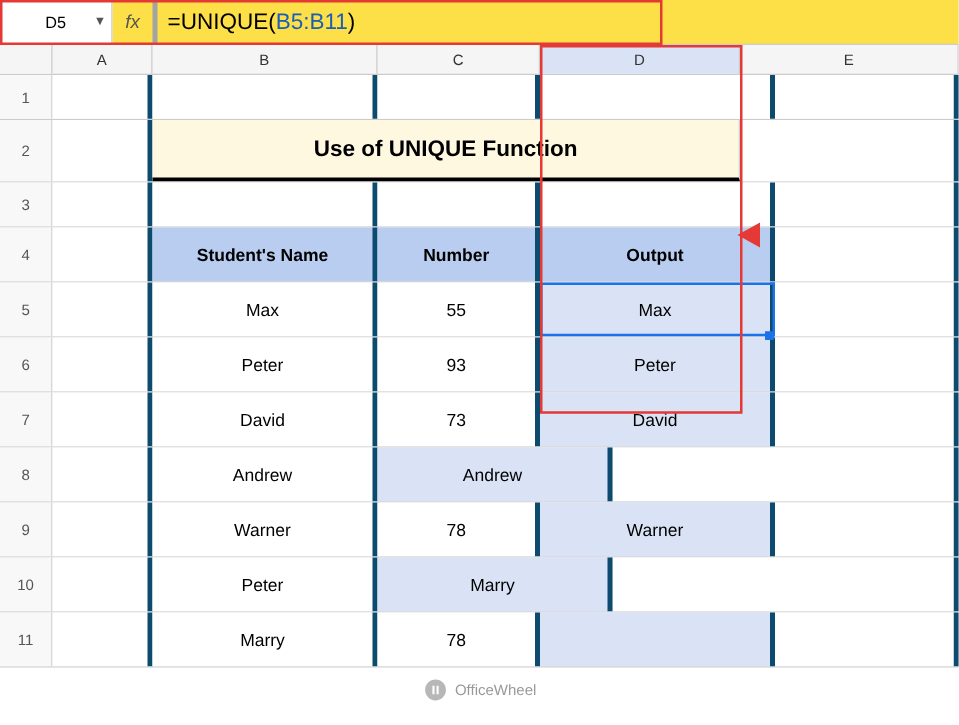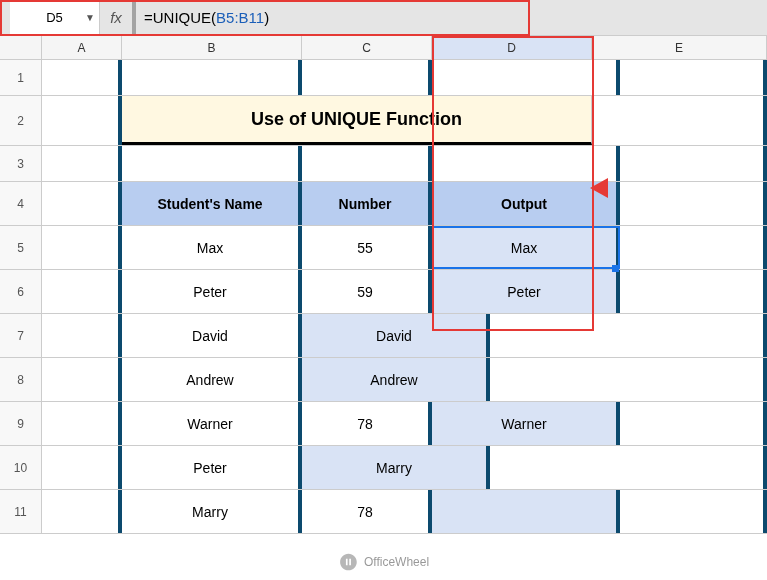--- a/index.html
+++ b/index.html
@@ -19,22 +19,22 @@
       background: #fff;
       position: relative;
     }
 
     
     .formula-bar {
       display: flex;
       align-items: center;
       height: 36px;
       border-bottom: 1px solid #ccc;
-      background: #e5e5e5;
-      padding: 10px;
+      background: #fde047;
+      padding: 0;
       text-align: center;
     }
 
     .cell-ref-box {
       width: 90px;
       height: 36px;
       border-right: 1px solid #ccc;
       display: flex;
       align-items: center;
       justify-content: center;
@@ -66,21 +66,21 @@
     .formula-input {
       flex: 1;
       height: 36px;
       padding: 0 8px;
       font-size: 13px;
       display: flex;
       align-items: center;
     }
 
     .formula-text {
-      font-size: 15px;
+      font-size: 18px;
     }
 
     .formula-highlight {
       color: #1a5eb8;
     }
 
     
     .formula-bar-red-border {
       position: absolute;
       top: 0;
@@ -227,21 +227,21 @@
       z-index: 10;
     }
 
     .output-col {
       background: #d9e3f5;
     }
 
     
     .watermark {
       position: absolute;
-      bottom: 8px;
+      bottom: 18px;
       left: 50%;
       transform: translateX(-50%);
       display: flex;
       align-items: center;
       gap: 6px;
       opacity: 0.6;
       font-size: 12px;
       color: #555;
     }
 
@@ -328,31 +328,32 @@
     <div class="cell cell-d output-col active-cell" style="position:relative;">
       Max
       <div class="cell-handle"></div>
     </div>
     <div class="cell cell-e"></div>
   </div>
         <div class="data-row">
     <div class="row-num">6</div>
     <div class="cell cell-a"></div>
     <div class="cell cell-b">Peter</div>
-    <div class="cell cell-c">59</div>
+    <div class="cell cell-c">93</div>
     <div class="cell cell-d output-col" style="position:relative;">
       Peter
       
     </div>
     <div class="cell cell-e"></div>
   </div>
         <div class="data-row">
     <div class="row-num">7</div>
     <div class="cell cell-a"></div>
     <div class="cell cell-b">David</div>
+    <div class="cell cell-c">73</div>
     <div class="cell cell-d output-col" style="position:relative;">
       David
       
     </div>
     <div class="cell cell-e"></div>
   </div>
         <div class="data-row">
     <div class="row-num">8</div>
     <div class="cell cell-a"></div>
     <div class="cell cell-b">Andrew</div>

